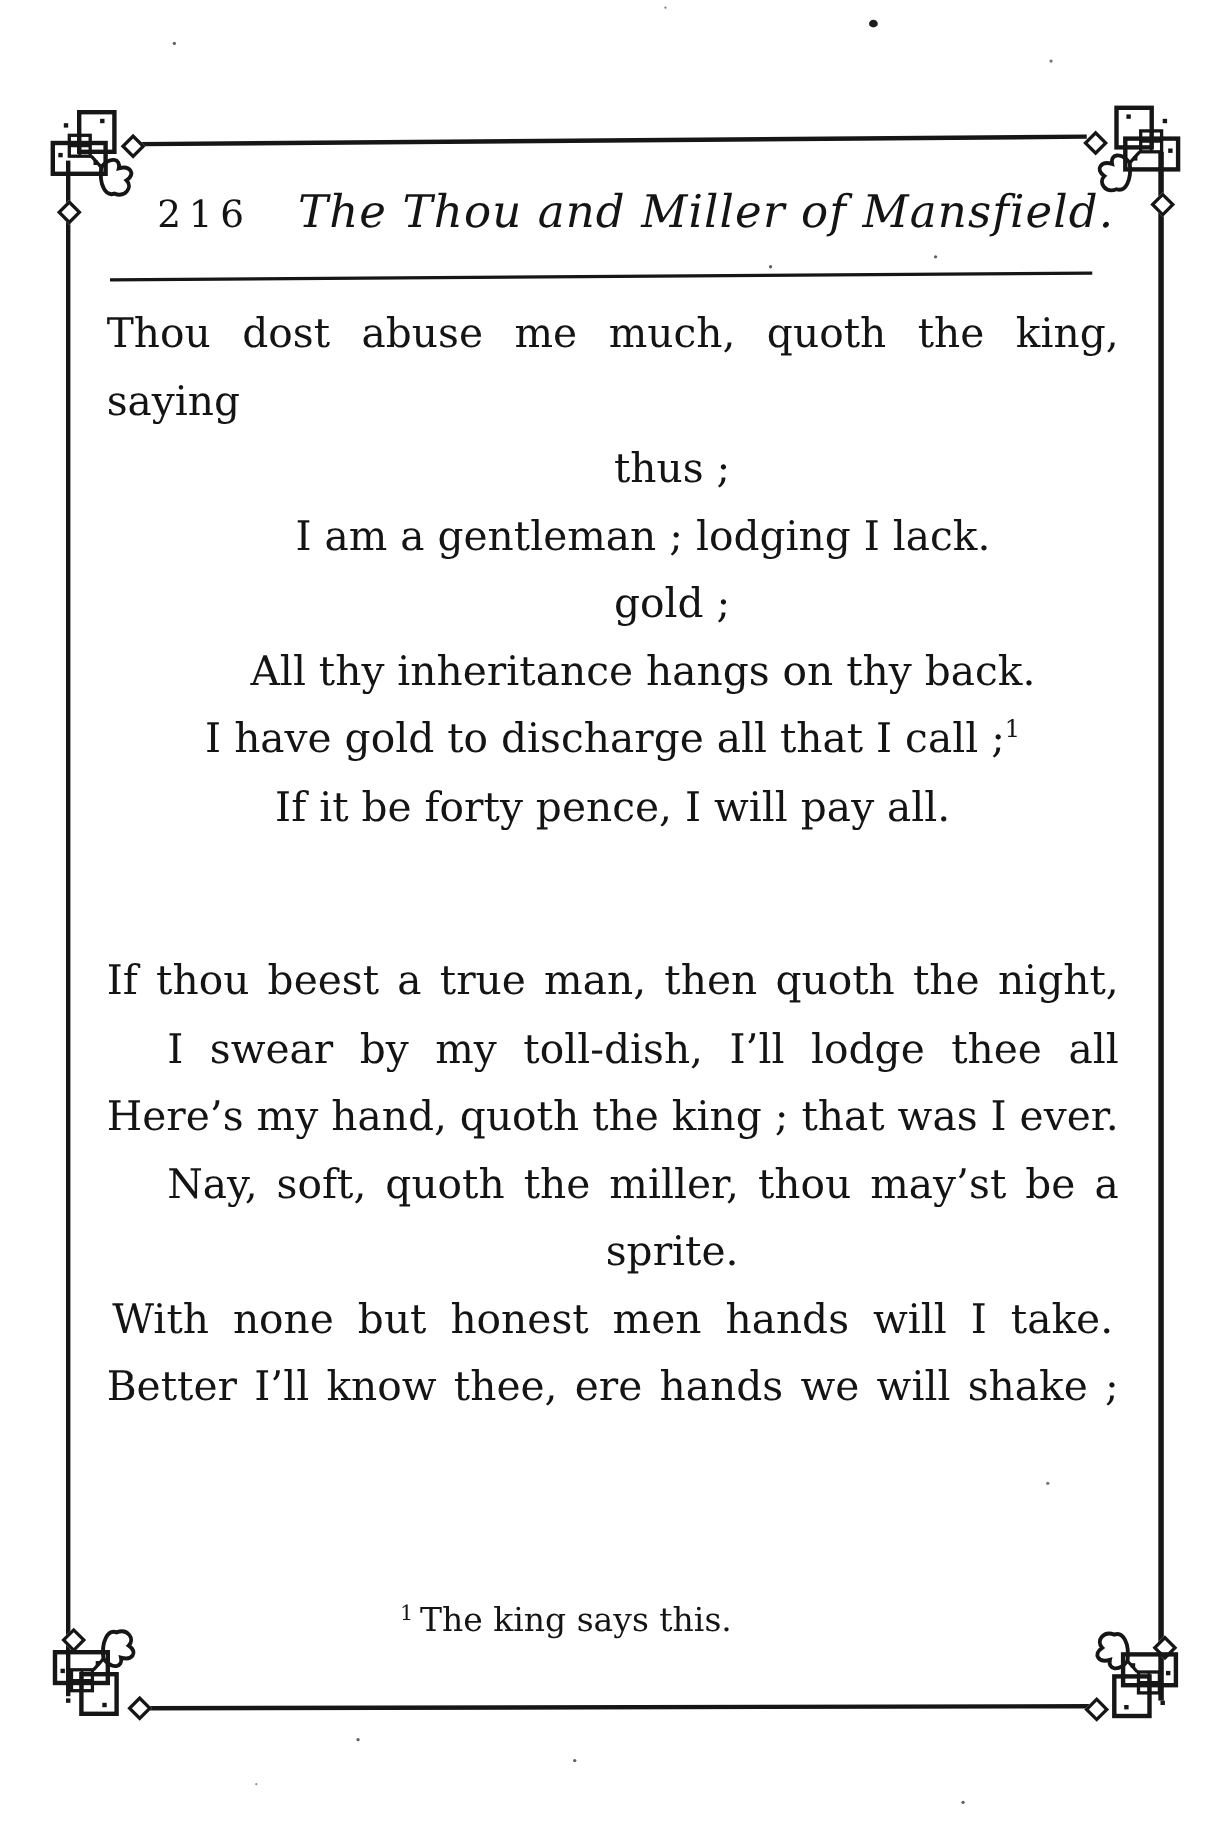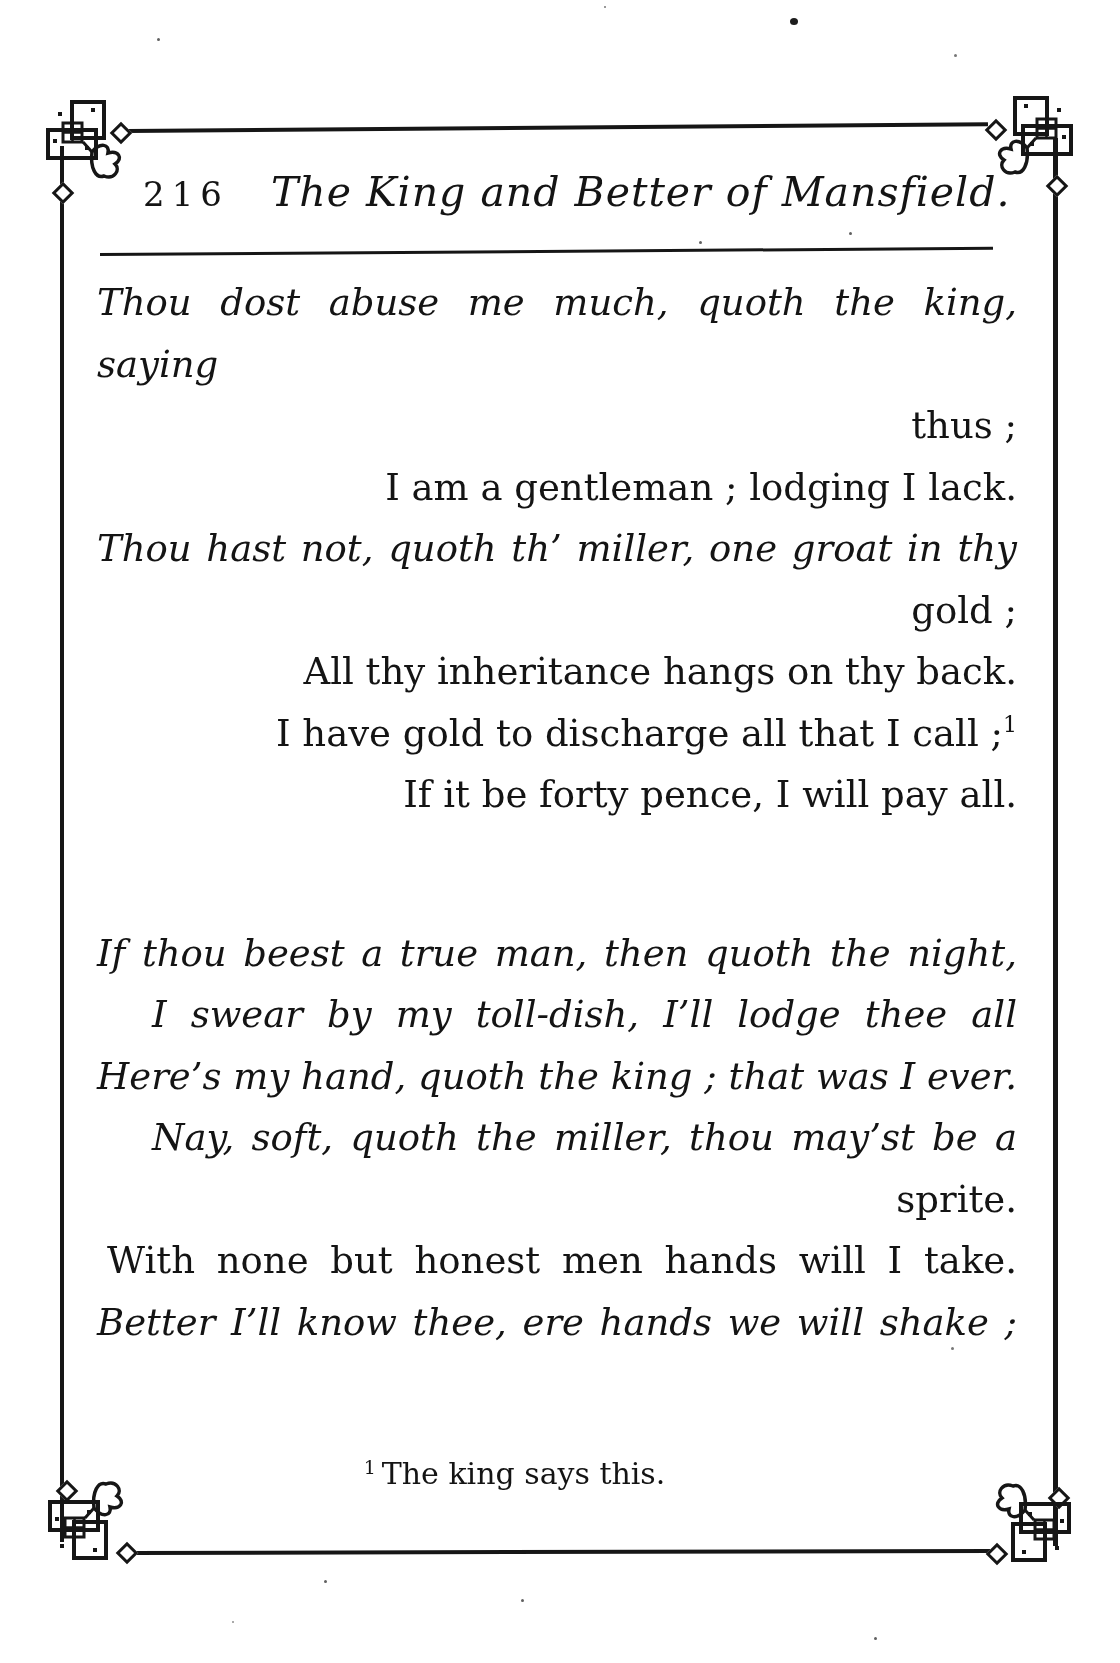--- a/index.html
+++ b/index.html
@@ -30,22 +30,22 @@
   .speck{position:absolute;background:#1d1d1d;border-radius:50%;}
 
   
   .header{position:absolute;top:168px;left:143px;display:flex;align-items:baseline;}
   .page-number{font-size:34px;letter-spacing:7px;}
   .running-title{font-style:italic;font-size:41px;margin-left:42px;letter-spacing:1px;}
   .rule{position:absolute;left:100px;top:253px;width:893px;height:3px;background:#161616;transform:rotate(-0.4deg);transform-origin:left center;}
 
   
   .poem{position:absolute;left:97px;top:272px;width:920px;font-size:37px;}
-  .line{line-height:61.5px;white-space:nowrap;text-align:right;}
-  .line.j{white-space:normal;text-align:justify;text-align-last:justify;font-style:italic;}
+  .line{line-height:61.5px;white-space:nowrap;text-align:center;}
+  .line.j{white-space:normal;text-align:justify;text-align-last:justify;}
   .line.i1{padding-left:55px;}
   .line.i2{padding-left:108px;}
   .line.ws{word-spacing:10px;}
   .stanza-gap{height:97px;}
   sup.fn{font-size:22px;line-height:0;vertical-align:14px;}
 
   
   .footnote{position:absolute;top:1456px;left:0;width:1029px;text-align:center;font-size:30px;}
   .footnote sup{font-size:19px;vertical-align:10px;margin-right:6px;}
 </style>
@@ -140,29 +140,28 @@
     <g fill="#161616">
       <rect x="17" y="47" width="4" height="4"></rect>
         <rect x="49" y="54" width="4" height="4"></rect>
       <rect x="55" y="16" width="4" height="4"></rect>
         <rect x="22" y="20" width="4" height="4"></rect>
     </g>
   </svg>
 
   <div class="header">
     <span class="page-number">216</span>
-    <span class="running-title">The King and Better of Mansfield.</span>
+    <span class="running-title">The Thou and Miller of Mansfield.</span>
   </div>
   <div class="rule"></div>
 
   <div class="poem">
     <div class="line j"><span>Thou dost abuse me much, quoth the king, saying</span></div>
     <div class="line i2"><span>thus ;</span></div>
     <div class="line i1"><span>I am a gentleman ; lodging I lack.</span></div>
-    <div class="line j"><span>Thou hast not, quoth th’ miller, one groat in thy</span></div>
     <div class="line i2"><span>gold ;</span></div>
     <div class="line i1"><span>All thy inheritance hangs on thy back.</span></div>
     <div class="line"><span>I have gold to discharge all that I call ;</span><sup class="fn">1</sup></div>
     <div class="line"><span>If it be forty pence, I will pay all.</span></div>
     <div class="stanza-gap"></div>
     <div class="line j"><span>If thou beest a true man, then quoth the night,</span></div>
     <div class="line j i1"><span>I swear by my toll-dish, I’ll lodge thee all</span></div>
     <div class="line j"><span>Here’s my hand, quoth the king ; that was I ever.</span></div>
     <div class="line j i1"><span>Nay, soft, quoth the miller, thou may’st be a</span></div>
     <div class="line i2"><span>sprite.</span></div>

